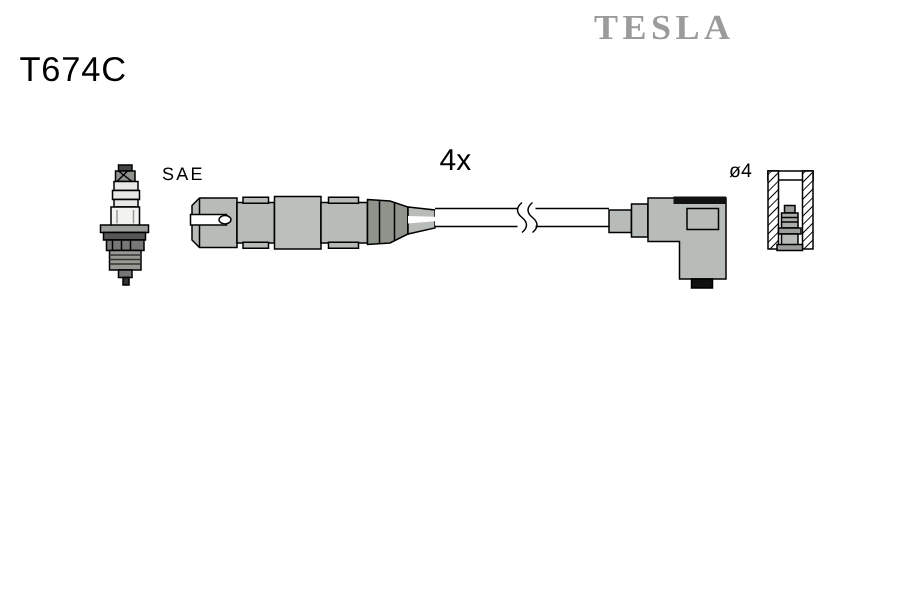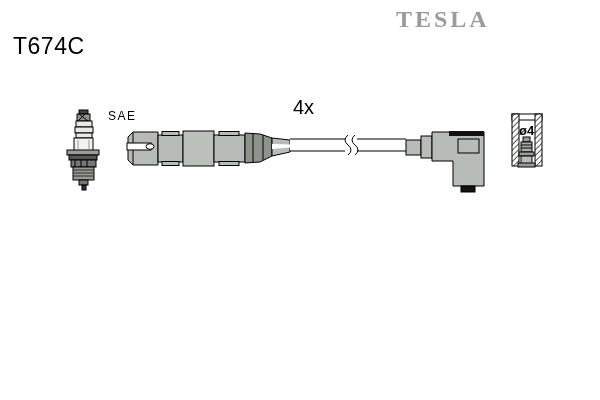--- a/index.html
+++ b/index.html
@@ -23,22 +23,22 @@
   }
   .label-sae{
     position:absolute;left:108px;top:109px;
     font-size:12px;letter-spacing:1.5px;text-align:center;
   }
   .label-qty{
     position:absolute;left:293px;top:96px;
     font-size:20px;font-weight:normal;
   }
   .label-dia{
-    position:absolute;left:519px;top:106px;
-    font-size:13px;font-weight:bold;margin-top:17px;
+    position:absolute;left:486px;top:106px;
+    font-size:13px;font-weight:normal;
   }
   svg.diagram{position:absolute;left:0;top:0;}
 </style>
 </head>
 <body>
 
 <div class="page">
 
   <div class="part-number">T674C</div>
   <div class="brand">TESLA</div>

